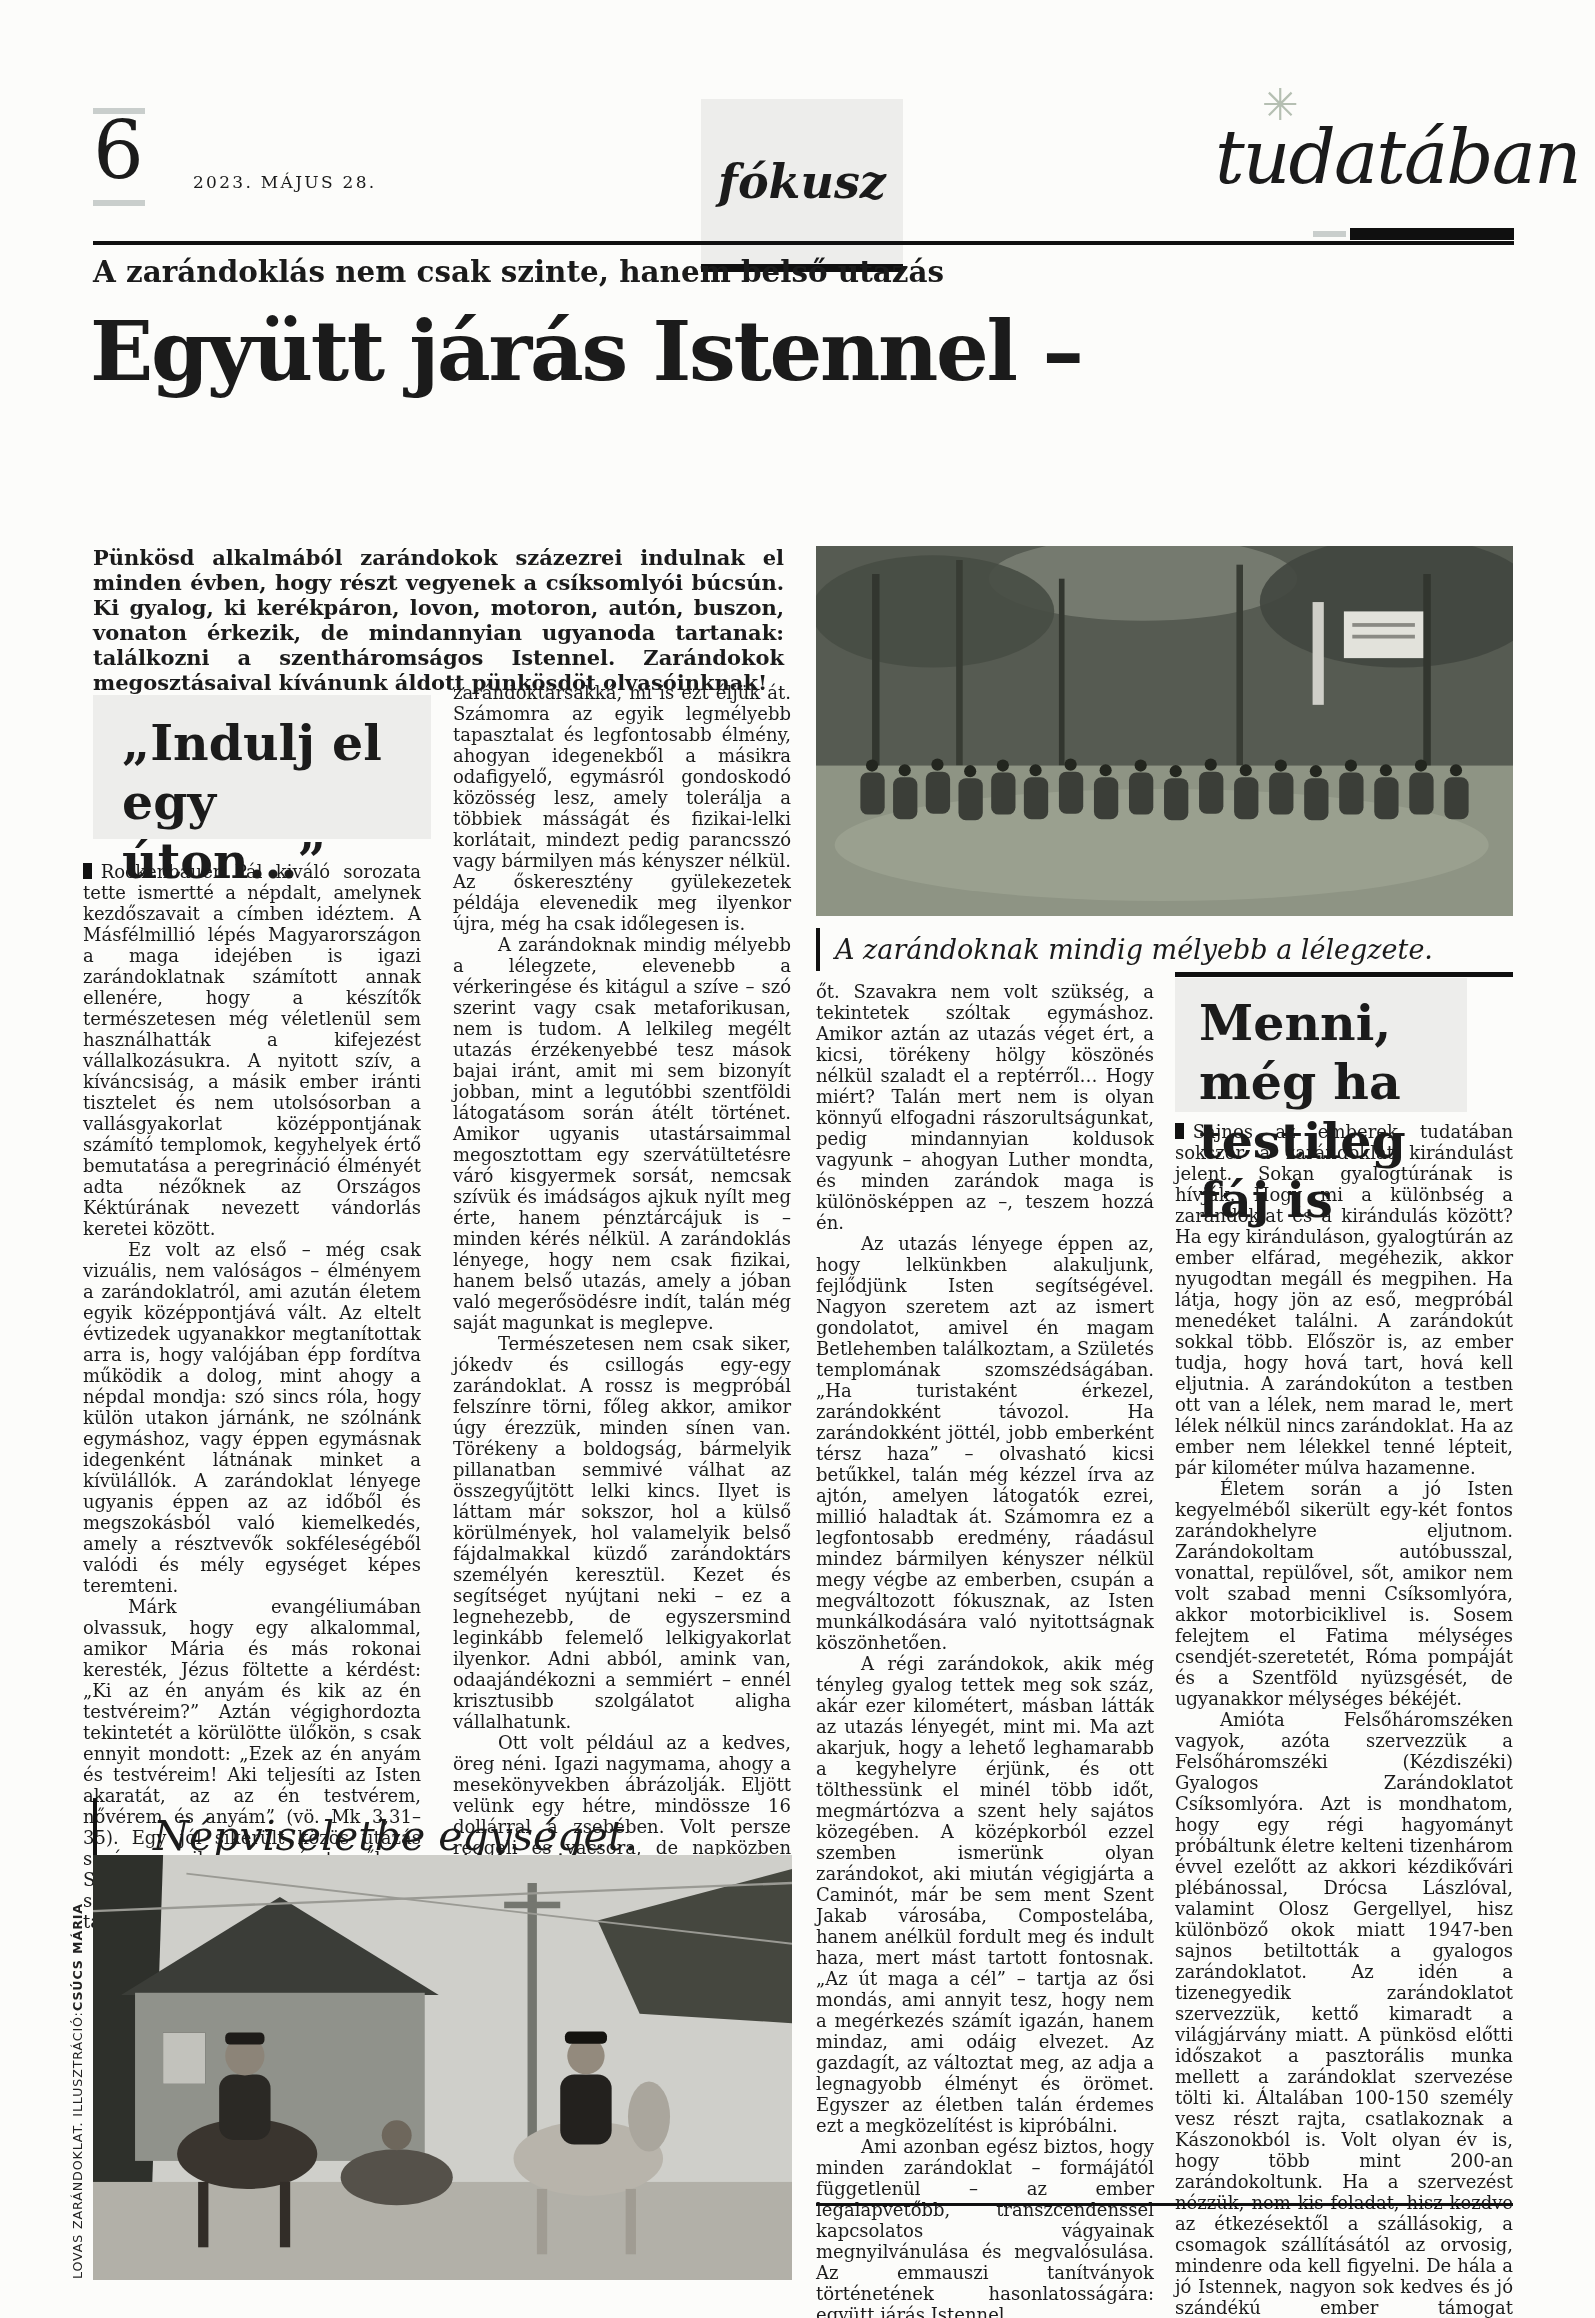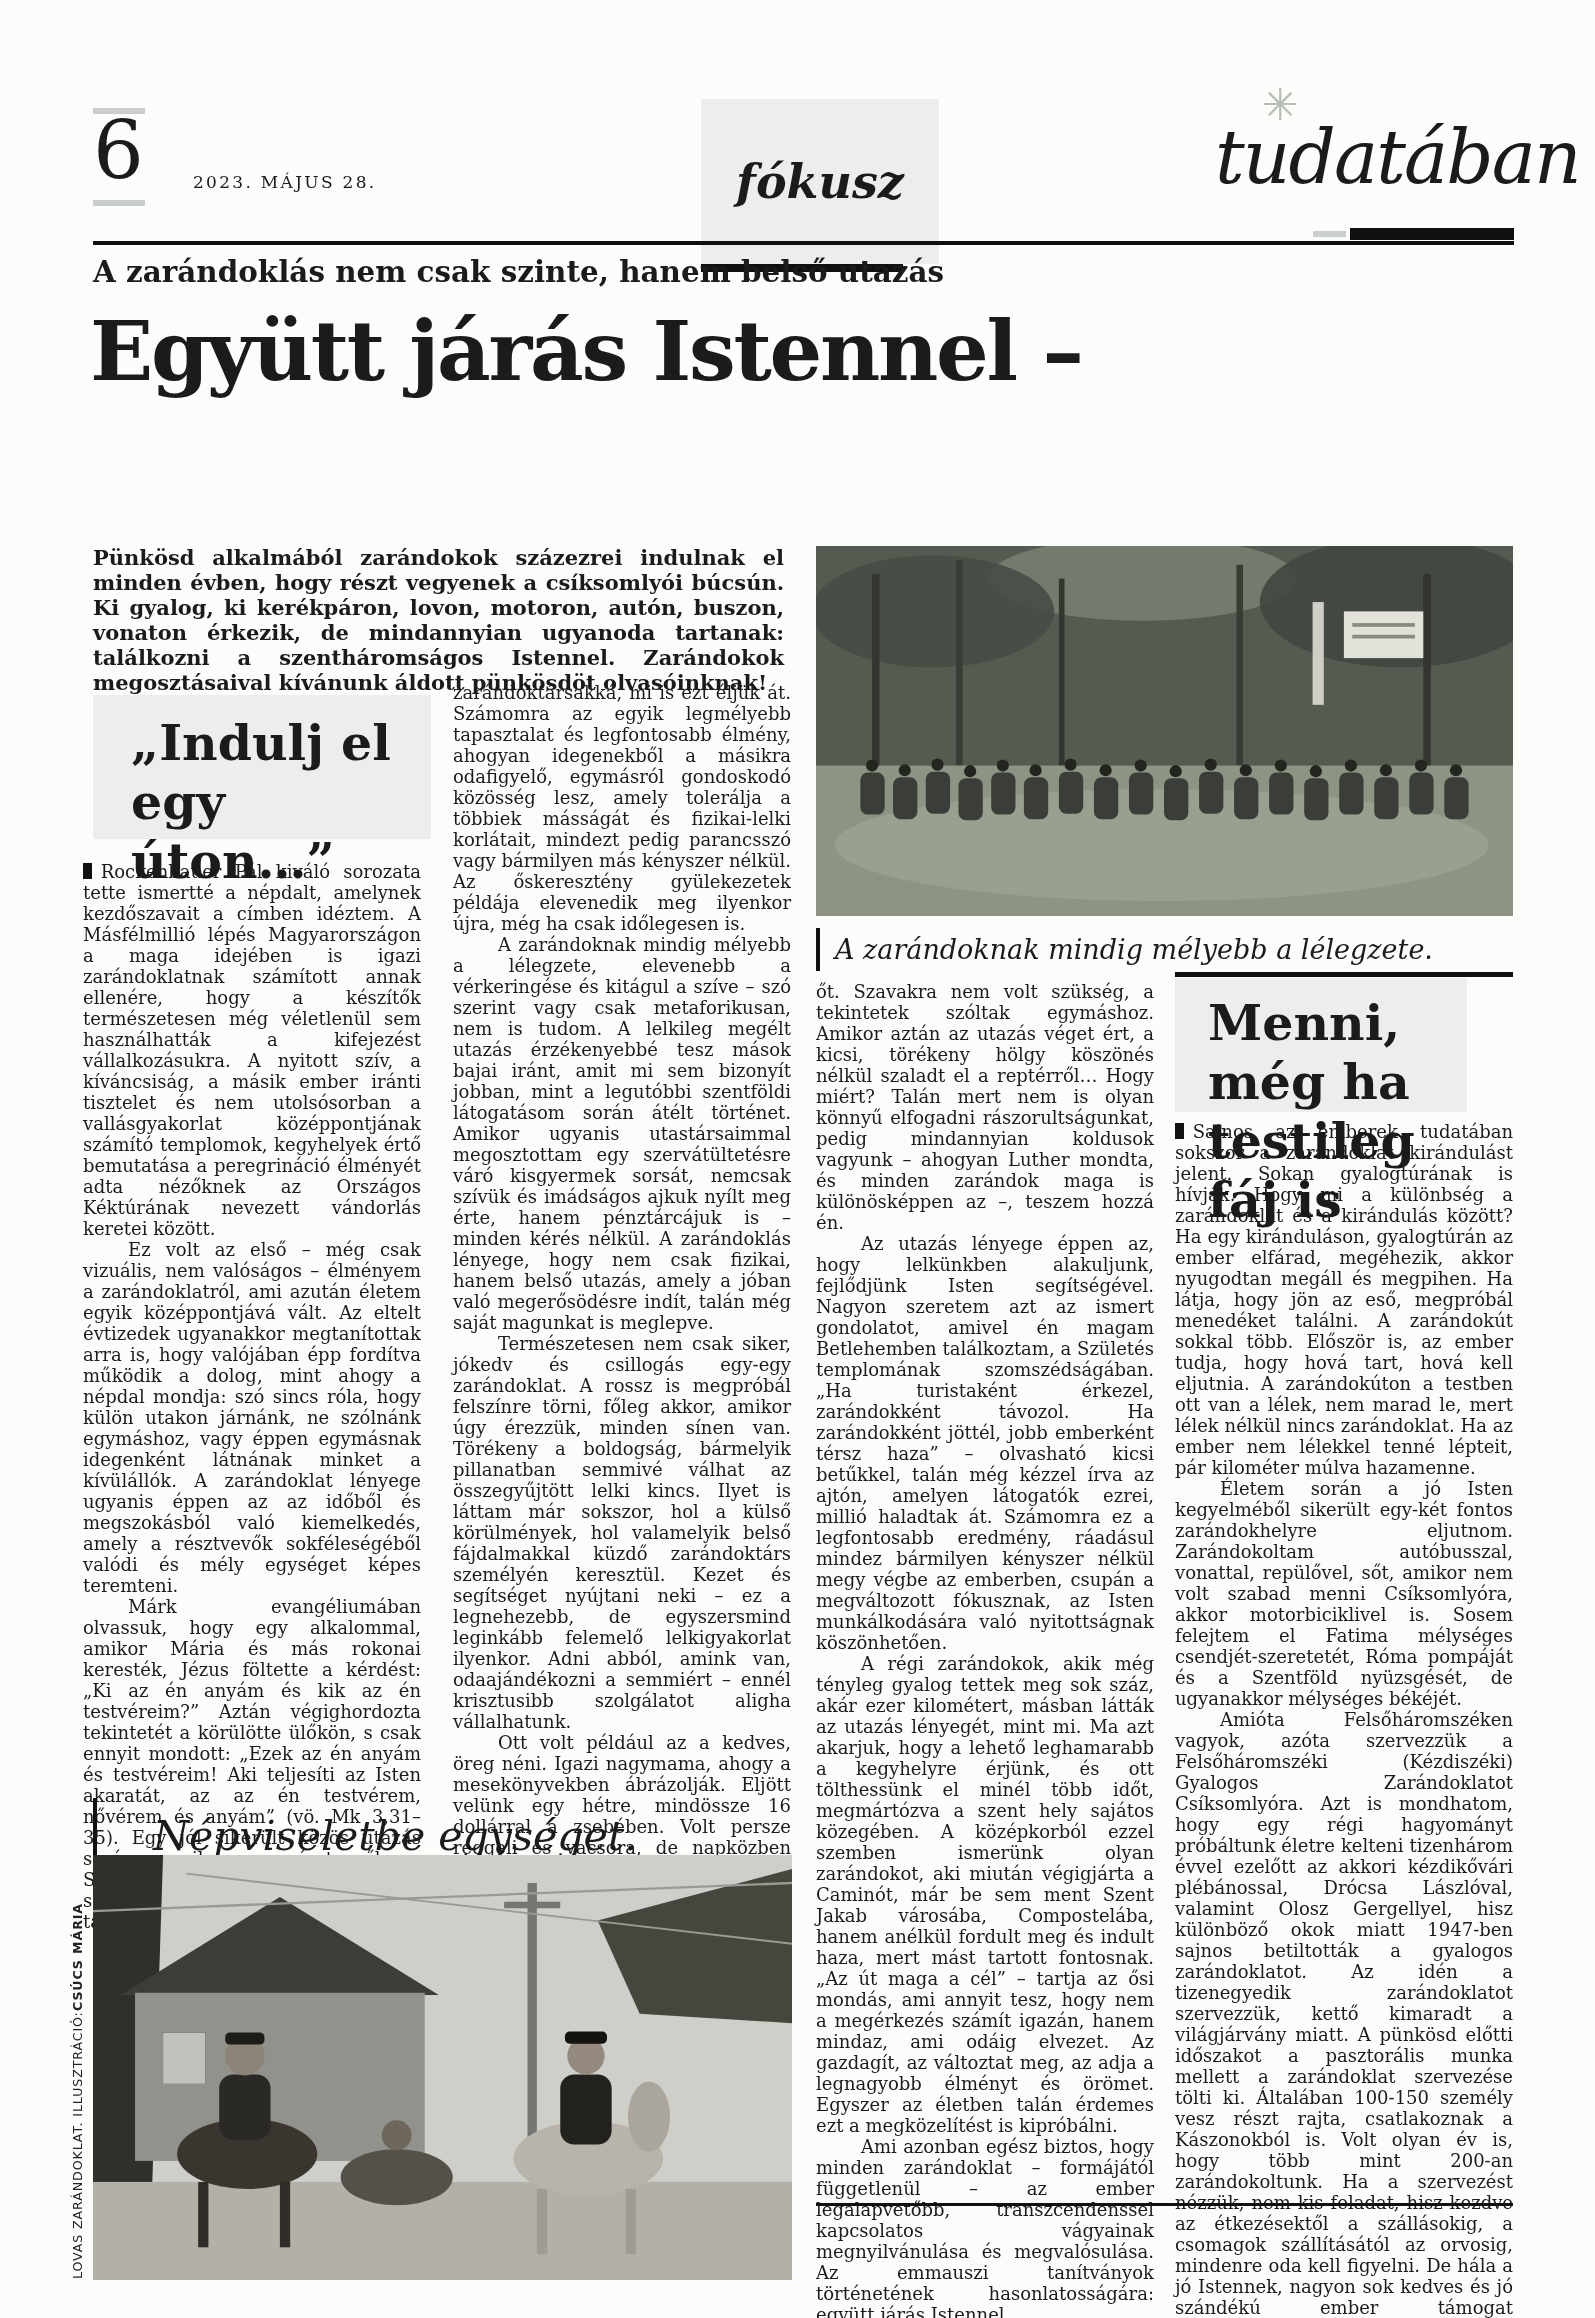--- a/index.html
+++ b/index.html
@@ -6,21 +6,21 @@
   #page{position:relative;width:1595px;height:2319px;background:#fcfcfa;
         font-family:"DejaVu Serif", serif;color:#1b1b1b;overflow:hidden;}
   .abs{position:absolute;}
 
   
   .graybar{background:#c9cecc;}
   .pageno{left:93px;top:111px;font-size:80px;line-height:80px;font-weight:normal;}
   .pgbar-top{left:93px;top:108px;width:52px;height:6px;}
   .pgbar-bot{left:93px;top:200px;width:52px;height:6px;}
   .dateline{left:193px;top:172px;font-size:17px;letter-spacing:2.3px;}
-  .fokusz-box{left:701px;top:99px;width:238px;height:165px;background:#ededeb;
+  .fokusz-box{left:701px;top:99px;width:202px;height:165px;background:#ededeb;
               display:flex;align-items:center;justify-content:center;}
   .fokusz-box span{font-style:italic;font-weight:bold;font-size:46px;}
   .fokusz-bar{left:701px;top:264px;width:202px;height:8px;background:#101010;}
   .brand{left:1215px;top:111px;width:299px;text-align:right;font-style:italic;
          font-size:74px;line-height:93px;letter-spacing:-1.9px;}
   .brand-bar{left:1350px;top:228px;width:164px;height:12px;background:#101010;}
   .brand-graybar{left:1313px;top:231px;width:33px;height:6px;}
   .sunburst{left:1262px;top:79px;font-size:44px;color:#b5bfb2;font-family:"DejaVu Sans",sans-serif;}
 
   .toprule{left:93px;top:241px;width:1421px;height:4.2px;background:#101010;}
@@ -31,21 +31,21 @@
   .headline{left:90px;top:300px;width:1449px;font-weight:bold;
             font-size:83px;line-height:103px;letter-spacing:-2.3px;}
   .lead{left:93px;top:545px;width:691px;font-size:21px;font-weight:bold;
         line-height:25px;text-align:justify;}
 
   
   .hbox{background:#ededeb;box-sizing:border-box;}
   .box1{left:93px;top:695px;width:338px;height:144px;padding:18.7px 0 0 29px;}
   .box2{left:1175px;top:978px;width:292px;height:134px;padding:16px 0 0 24px;}
   .box2-bar{left:1175px;top:972px;width:338px;height:5.1px;background:#101010;}
-  .hbox .bt{font-size:49px;line-height:59px;font-weight:bold;display:block;margin-left:9px;}
+  .hbox .bt{font-size:49px;line-height:59px;font-weight:bold;display:block;}
 
   
   .coltext{position:absolute;width:338px;font-size:18px;line-height:21px;
            text-align:justify;}
   .coltext p{margin:0;text-indent:45px;}
   .coltext .plist p:first-child{text-indent:0;}
   .has-marker .plist p:first-child::before{content:"";display:inline-block;
       width:9.3px;height:16px;background:#111;margin-right:8.4px;vertical-align:-1.4px;}
   .col1{left:83px;top:861px;}
   .col2{left:453px;top:682px;}

